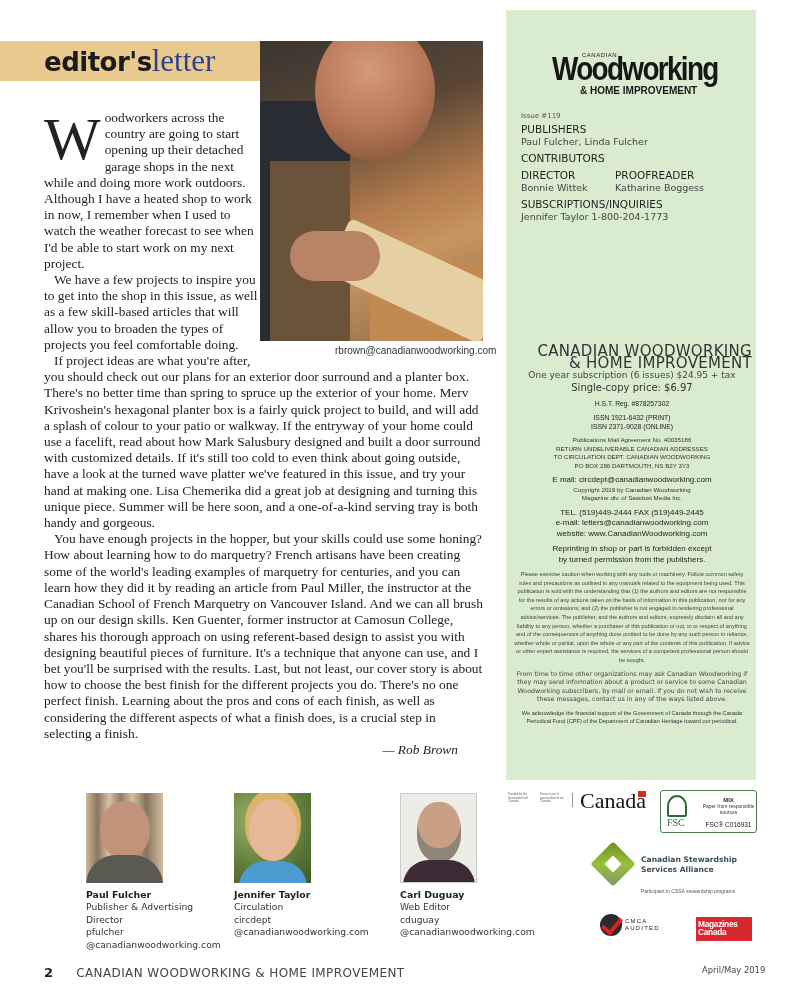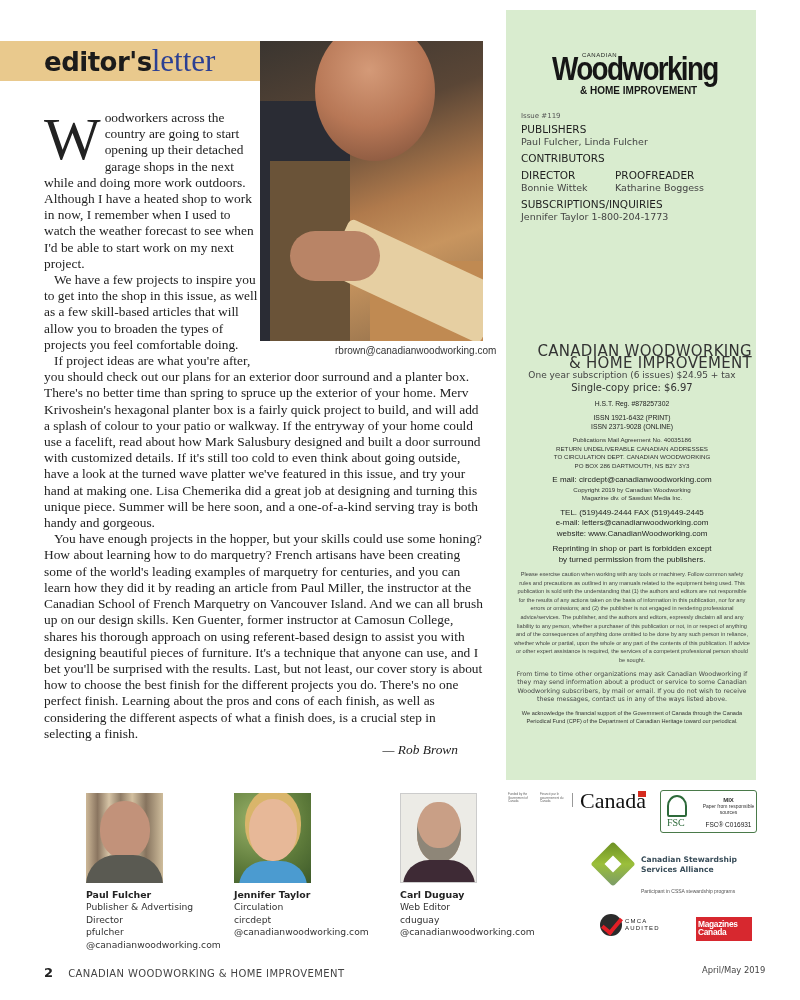--- a/index.html
+++ b/index.html
@@ -95,21 +95,21 @@
   .photo-jen { background: radial-gradient(circle at 30% 30%, #9ab36a 0%, #5d7a3a 60%, #3d5a2a 100%); position: relative; overflow: hidden; }
   .photo-jen::before { content:""; position:absolute; left:15px; top:6px; width:48px; height:62px; border-radius:48%; background:#e7b898; box-shadow: 0 -6px 0 4px #d9b56a; }
   .photo-jen::after { content:""; position:absolute; left:5px; top:68px; width:68px; height:26px; background:#4b9bd0; border-radius:30px 30px 0 0; }
   .photo-carl { background: #ecebe6; position: relative; overflow: hidden; border: 1px solid #ccc; }
   .photo-carl::before { content:""; position:absolute; left:16px; top:8px; width:44px; height:60px; border-radius:46%; background:#c99f86; box-shadow: inset 0 -14px 0 #8e8678; }
   .photo-carl::after { content:""; position:absolute; left:2px; top:66px; width:72px; height:26px; background:#3e2a35; border-radius:28px 28px 0 0; }
 
   
   .footer-left { position: absolute; left: 44px; top: 962px; font-family: "DejaVu Sans", sans-serif; white-space: nowrap; }
   .footer-left .page-num { font-weight: bold; font-size: 13px; color: #222; }
-  .footer-left .pub-name { font-size: 10px; color: #444; letter-spacing: 0.4px; margin-left: 10px; }
+  .footer-left .pub-name { font-size: 12px; color: #444; letter-spacing: 0.4px; margin-left: 18px; }
   .footer-right { position: absolute; left: 702px; top: 965px; font-family: "DejaVu Sans", sans-serif; font-size: 8.4px; color: #444; }
 </style>
 </head>
 <body>
 
 <div class="header-band"></div>
 <div class="header-title">
   <span class="bold">editor's</span><span class="light">letter</span>
 </div>
 

